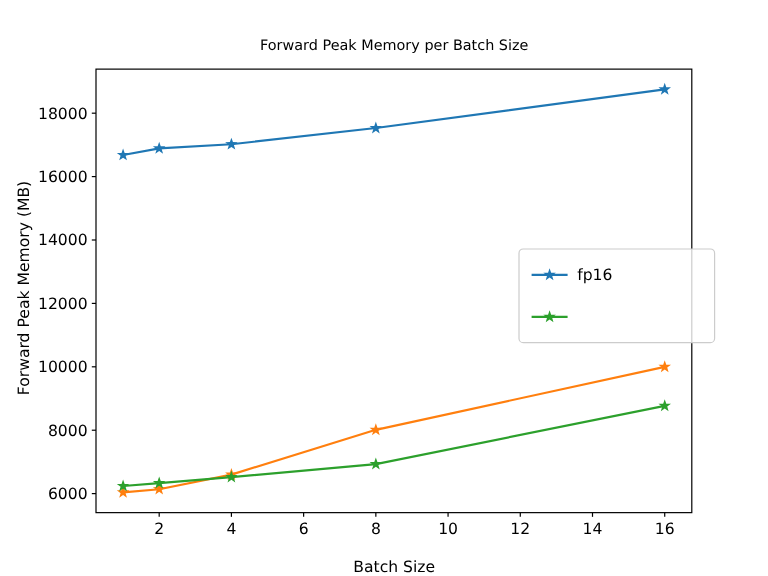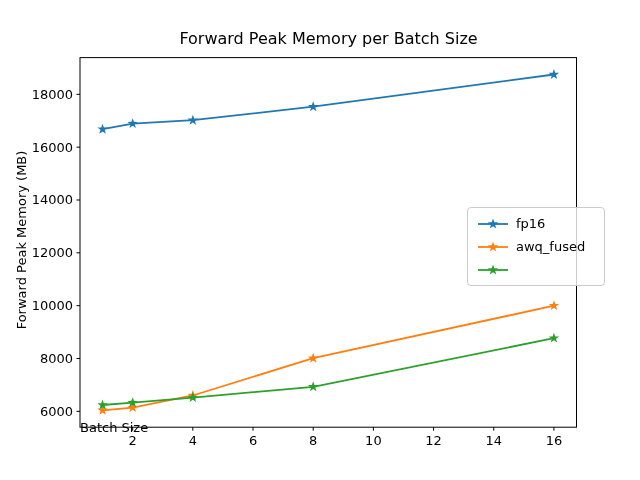--- a/index.html
+++ b/index.html
@@ -1,27 +1,27 @@
 <!DOCTYPE html>
 <html><head>
 <meta charset="utf-8">
 <style>
   html,body{margin:0;padding:0;background:#fff;}
   .figure{position:relative;width:640px;height:480px;background:#ffffff;
           font-family:"DejaVu Sans",sans-serif;color:#000;overflow:hidden;}
   #plot{position:absolute;left:0;top:0;}
   #plot text{font-family:"DejaVu Sans",sans-serif;}
   .chart-title{position:absolute;left:80px;top:29px;width:497px;text-align:center;
-               font-size:16px;line-height:19px;}
-  .x-label{position:absolute;left:80px;top:420px;width:497px;text-align:left;font-size:13px;}
+               font-size:12px;line-height:19px;}
+  .x-label{position:absolute;left:80px;top:466px;width:497px;text-align:center;font-size:13px;}
   .y-label{position:absolute;left:21px;top:240px;transform:translate(-50%,-50%) rotate(-90deg);
            transform-origin:center;font-size:13px;white-space:nowrap;}
-  .legend{position:absolute;left:432px;top:207px;width:138px;height:79px;box-sizing:border-box;
+  .legend{position:absolute;left:432px;top:207px;width:164px;height:79px;box-sizing:border-box;
           border:1px solid #cccccc;border-radius:4px;background:rgba(255,255,255,0.8);
-          padding:4px 8px 4px 9px;display:flex;flex-direction:column;justify-content:space-around;margin-left:35px;}
+          padding:4px 8px 4px 9px;display:flex;flex-direction:column;justify-content:space-around;}
   .legend-row{display:flex;align-items:center;height:23px;gap:7px;}
   .legend-swatch{flex:0 0 auto;}
   .legend-label{font-size:13px;line-height:15px;}
 </style>
 </head>
 <body>
 
 <div class="figure">
   <svg id="plot" width="640" height="480">
       <rect x="80" y="57.6" width="496.5" height="369.59999999999997" fill="none" stroke="#000000" stroke-width="1"></rect>
@@ -84,25 +84,18 @@
   <div class="legend">
     <div class="legend-row">
       <svg class="legend-swatch" width="32" height="14">
           <line x1="1" y1="7" x2="31" y2="7" stroke="#1f77b4" stroke-width="1.8"></line>
           <path d="M16.00,1.50L17.29,5.22L21.23,5.30L18.09,7.68L19.23,11.45L16.00,9.20L12.77,11.45L13.91,7.68L10.77,5.30L14.71,5.22Z" fill="#1f77b4"></path>
         </svg>
       <span class="legend-label">fp16</span>
     </div>
     <div class="legend-row">
       <svg class="legend-swatch" width="32" height="14">
-          <line x1="1" y1="7" x2="31" y2="7" stroke="#ff7f0e" stroke-width="1.8"></line>
-          <path d="M16.00,1.50L17.29,5.22L21.23,5.30L18.09,7.68L19.23,11.45L16.00,9.20L12.77,11.45L13.91,7.68L10.77,5.30L14.71,5.22Z" fill="#ff7f0e"></path>
-        </svg>
-      <span class="legend-label">awq_fused</span>
-    </div>
-    <div class="legend-row">
-      <svg class="legend-swatch" width="32" height="14">
           <line x1="1" y1="7" x2="31" y2="7" stroke="#2ca02c" stroke-width="1.8"></line>
           <path d="M16.00,1.50L17.29,5.22L21.23,5.30L18.09,7.68L19.23,11.45L16.00,9.20L12.77,11.45L13.91,7.68L10.77,5.30L14.71,5.22Z" fill="#2ca02c"></path>
         </svg>
     </div>
   </div>
 </div>
 
 </body></html>

